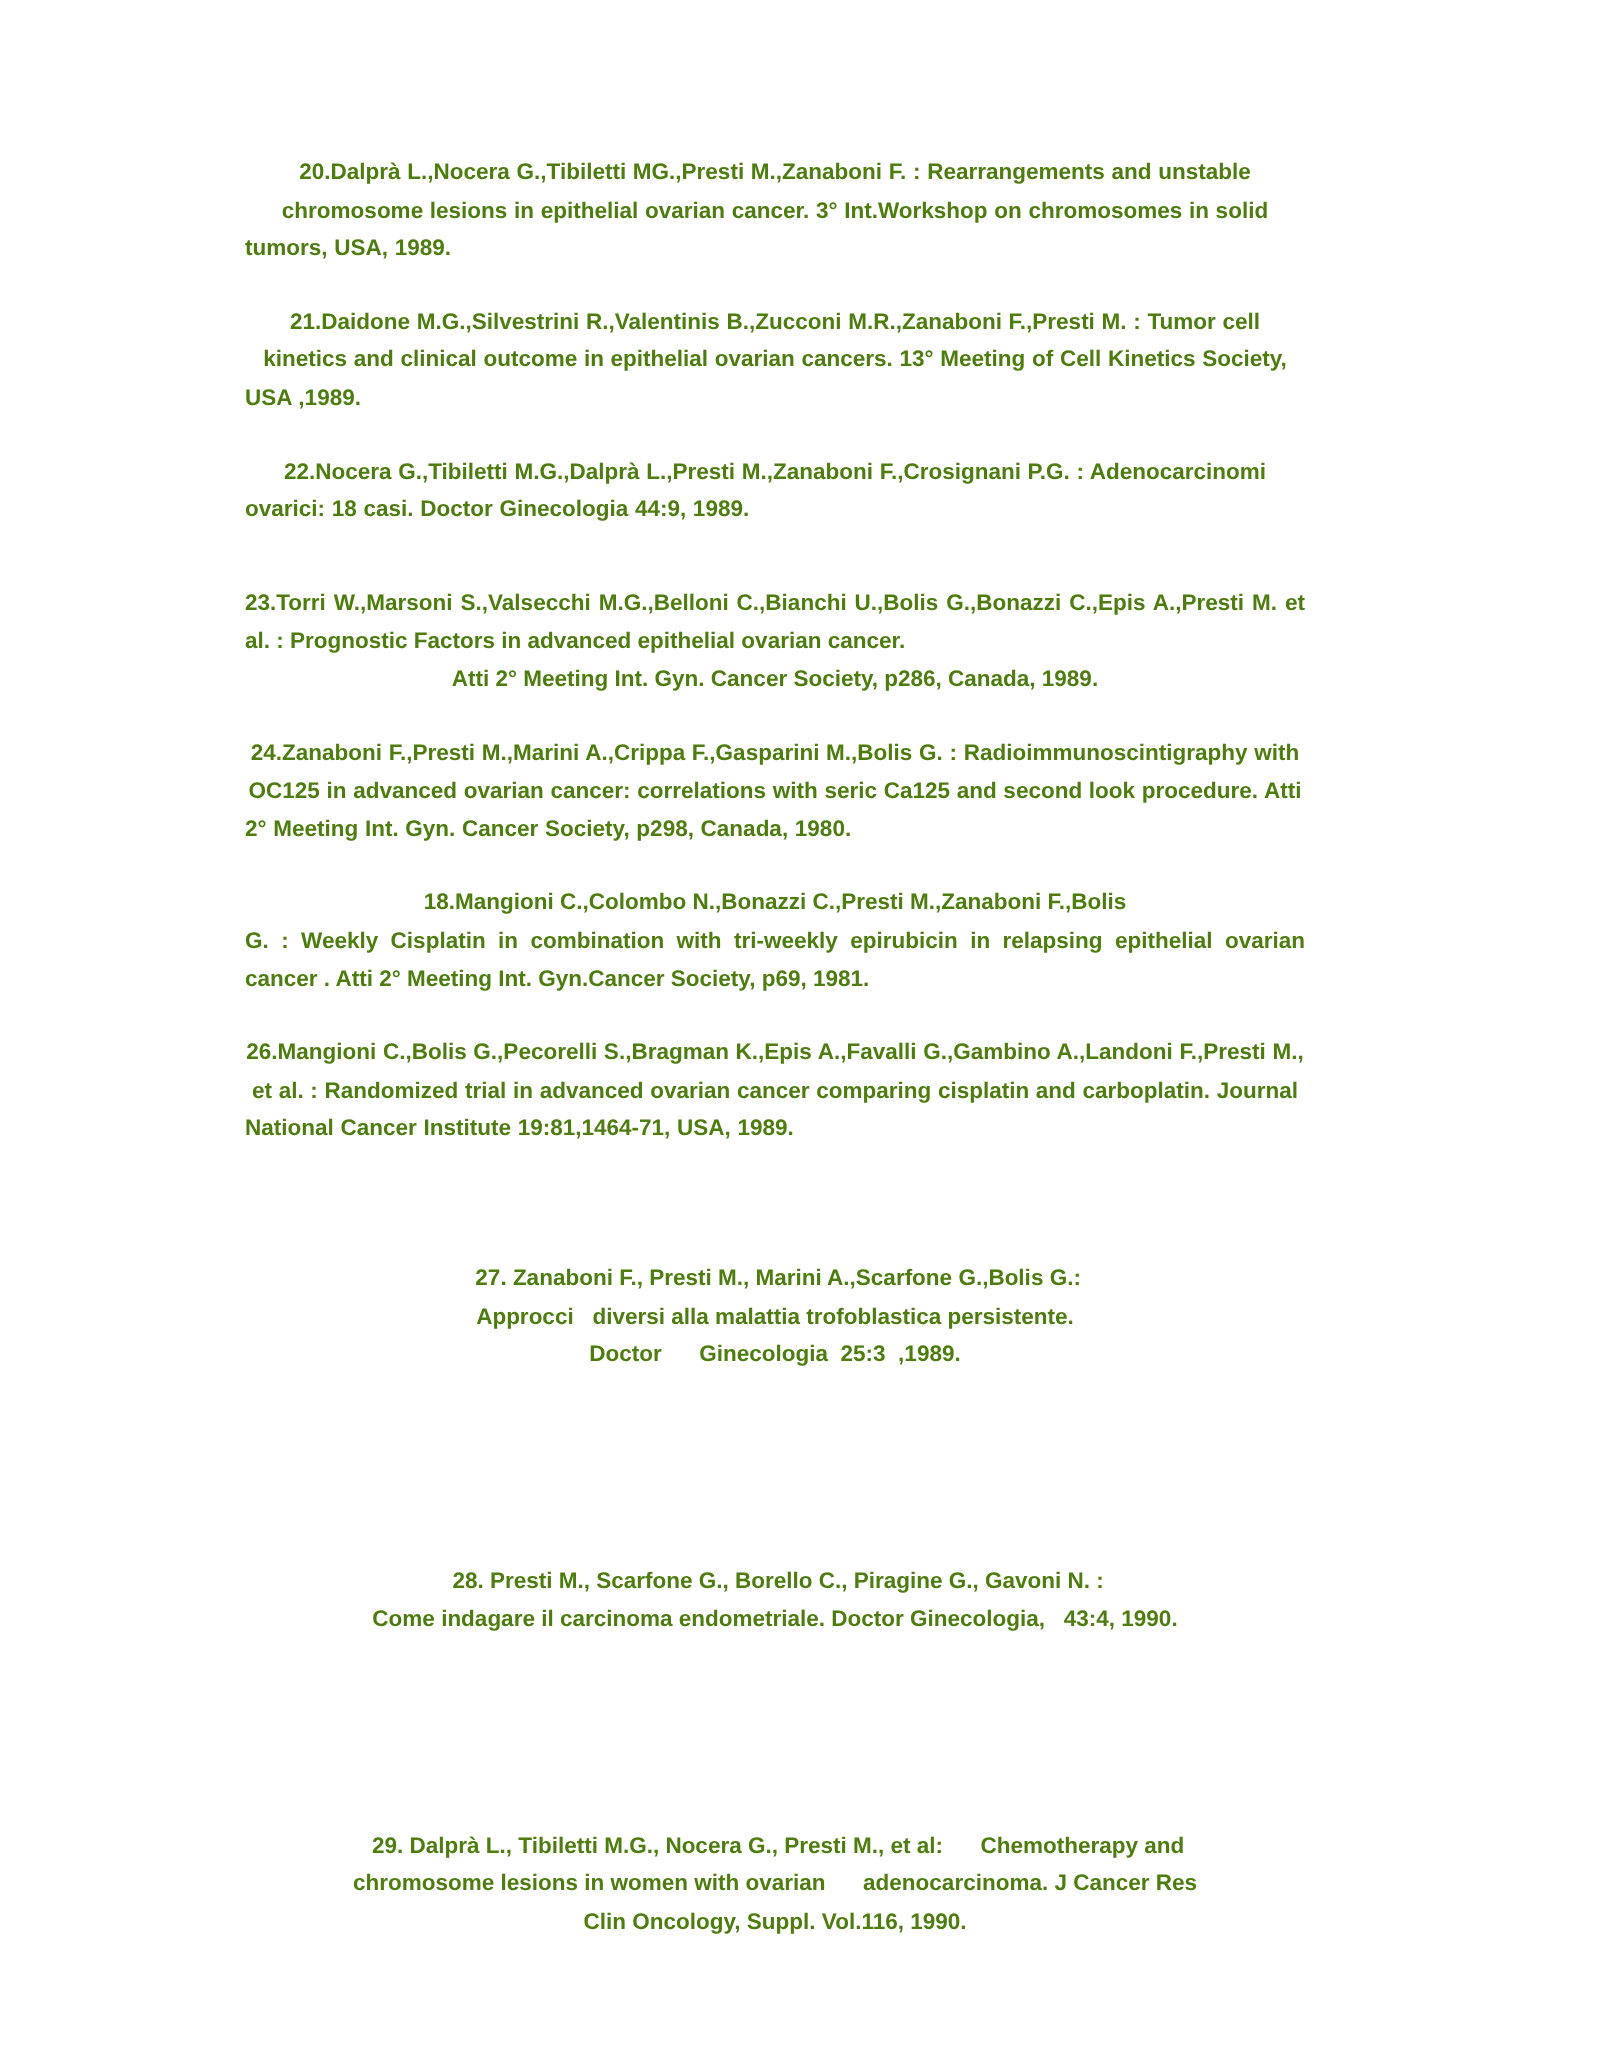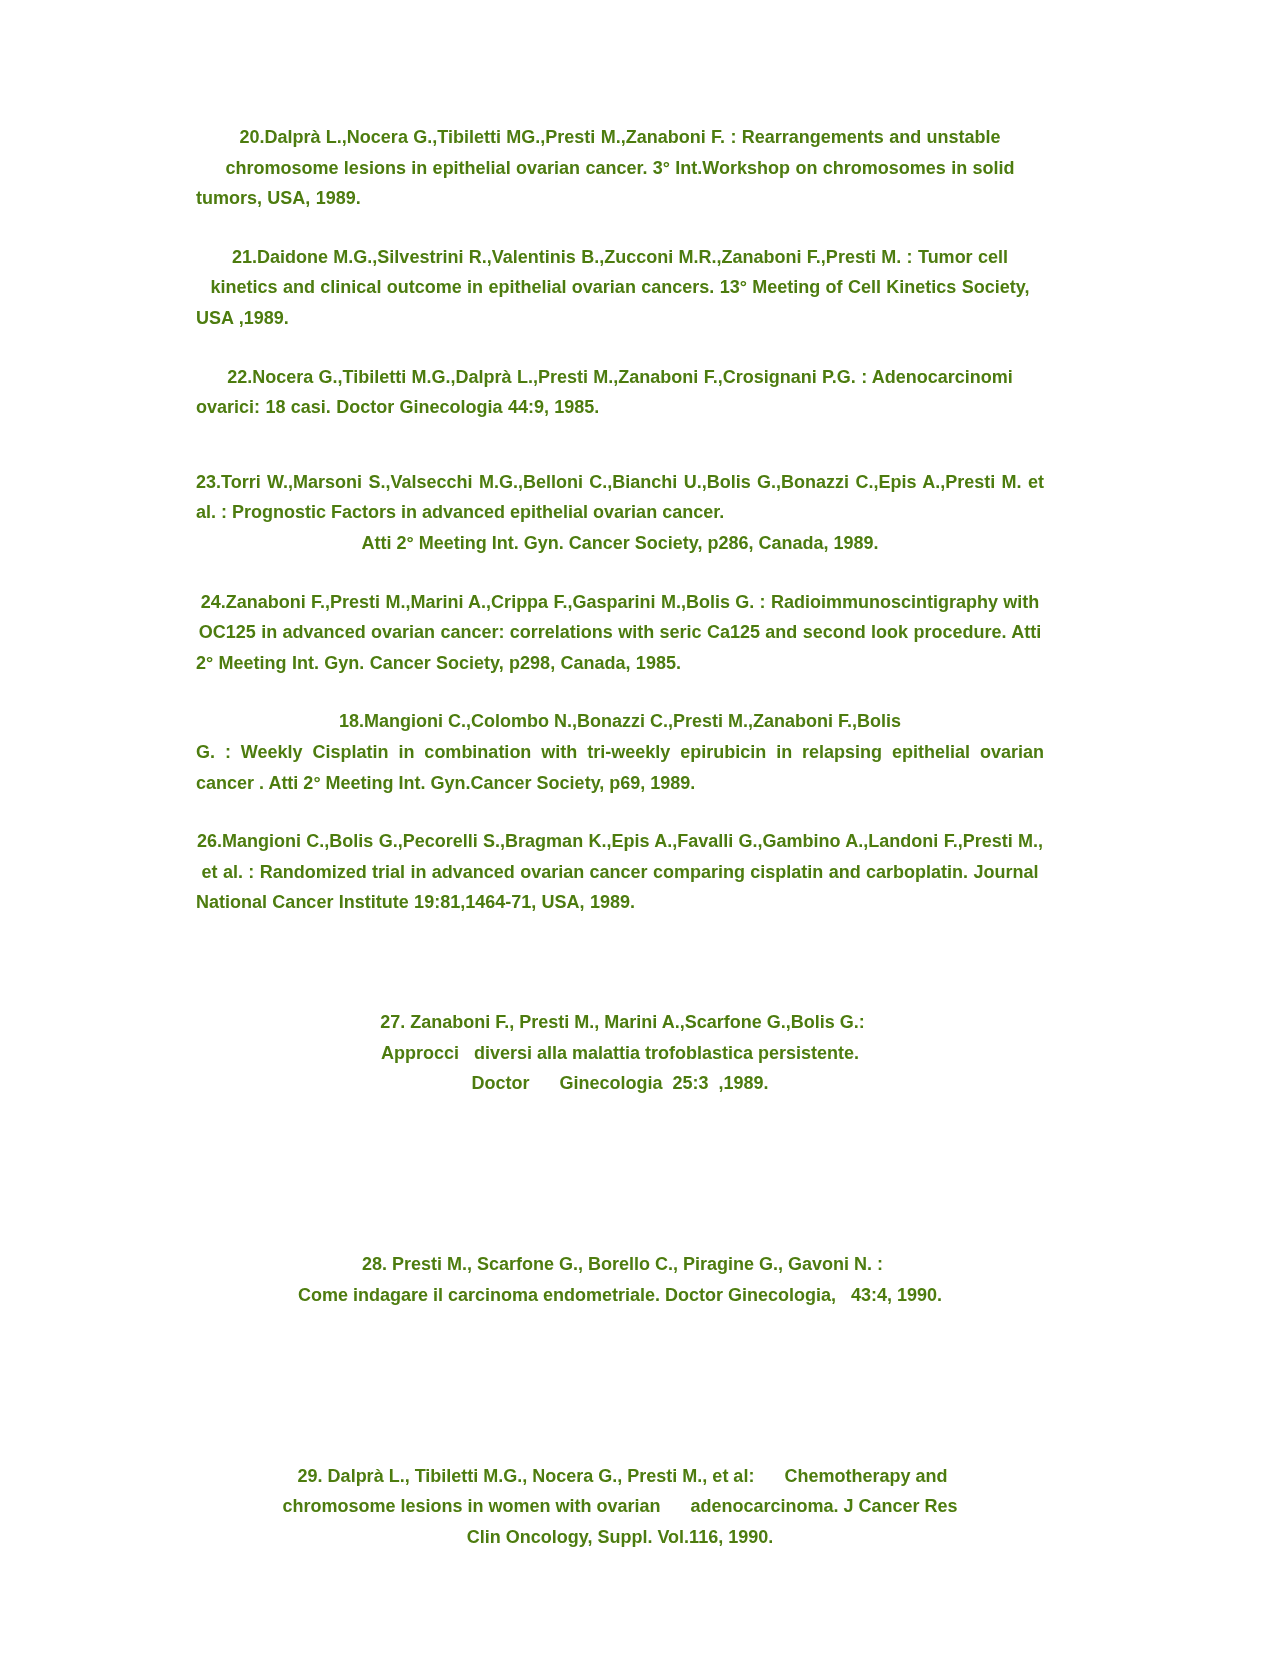--- a/index.html
+++ b/index.html
@@ -58,35 +58,35 @@
 
     <div class="ref justify">
       <p>20.Dalprà L.,Nocera G.,Tibiletti MG.,Presti M.,Zanaboni F. : Rearrangements and unstable chromosome lesions in epithelial ovarian cancer. 3° Int.Workshop on chromosomes in solid tumors,   USA, 1989.</p>
     </div>
 
     <div class="ref justify">
       <p>21.Daidone M.G.,Silvestrini R.,Valentinis B.,Zucconi M.R.,Zanaboni F.,Presti M. : Tumor cell kinetics and clinical outcome in epithelial ovarian cancers. 13° Meeting of Cell Kinetics Society,  USA ,1989.</p>
     </div>
 
     <div class="ref justify">
-      <p>22.Nocera G.,Tibiletti M.G.,Dalprà L.,Presti M.,Zanaboni F.,Crosignani P.G. : Adenocarcinomi ovarici: 18 casi. Doctor Ginecologia 44:9, 1985.</p>
+      <p>22.Nocera G.,Tibiletti M.G.,Dalprà L.,Presti M.,Zanaboni F.,Crosignani P.G. : Adenocarcinomi ovarici: 18 casi. Doctor Ginecologia 44:9, 1989.</p>
     </div>
 
     <div class="ref">
       <p class="justify" style="text-align:justify;text-align-last:left;margin-top:44px;">23.Torri W.,Marsoni S.,Valsecchi M.G.,Belloni C.,Bianchi U.,Bolis G.,Bonazzi C.,Epis A.,Presti M. et al. : Prognostic Factors in advanced epithelial ovarian cancer.</p>
       <p>Atti  2° Meeting Int. Gyn. Cancer Society, p286,  Canada, 1989.</p>
     </div>
 
     <div class="ref justify">
-      <p>24.Zanaboni F.,Presti M.,Marini A.,Crippa F.,Gasparini M.,Bolis G. : Radioimmunoscintigraphy with OC125 in advanced ovarian cancer: correlations with seric Ca125 and second look procedure.  Atti 2° Meeting Int. Gyn. Cancer Society, p298, Canada, 1985.</p>
+      <p>24.Zanaboni F.,Presti M.,Marini A.,Crippa F.,Gasparini M.,Bolis G. : Radioimmunoscintigraphy with OC125 in advanced ovarian cancer: correlations with seric Ca125 and second look procedure.  Atti 2° Meeting Int. Gyn. Cancer Society, p298, Canada, 1980.</p>
     </div>
 
     <div class="ref">
       <p>18.Mangioni C.,Colombo N.,Bonazzi C.,Presti M.,Zanaboni F.,Bolis</p>
-      <p class="justify" style="text-align:justify;text-align-last:left;">G. : Weekly Cisplatin in combination with tri-weekly epirubicin in relapsing epithelial ovarian cancer .  Atti 2° Meeting Int. Gyn.Cancer Society, p69, 1989.</p>
+      <p class="justify" style="text-align:justify;text-align-last:left;">G. : Weekly Cisplatin in combination with tri-weekly epirubicin in relapsing epithelial ovarian cancer .  Atti 2° Meeting Int. Gyn.Cancer Society, p69, 1981.</p>
     </div>
 
     <div class="ref justify">
       <p>26.Mangioni C.,Bolis G.,Pecorelli S.,Bragman K.,Epis A.,Favalli G.,Gambino A.,Landoni F.,Presti M., et al. : Randomized trial in advanced ovarian cancer comparing cisplatin and carboplatin. Journal National Cancer Institute 19:81,1464-71, USA, 1989.</p>
     </div>
 
     <div class="ref plain">
       <p> 27. Zanaboni F., Presti M., Marini A.,Scarfone G.,Bolis G.:
 Approcci   diversi alla malattia trofoblastica persistente.
 Doctor      Ginecologia  25:3  ,1989.</p>

